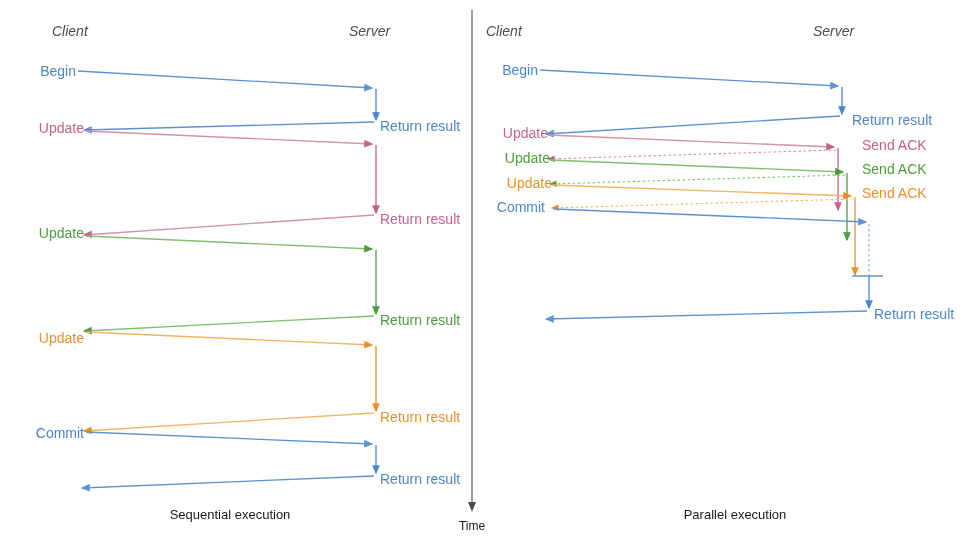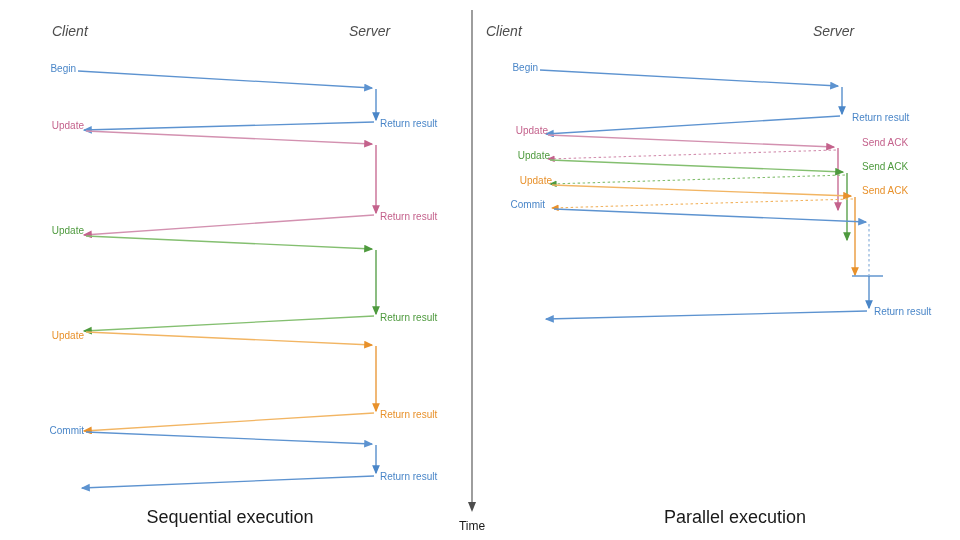--- a/index.html
+++ b/index.html
@@ -9,22 +9,22 @@
     background:#ffffff;
     font-family:"Liberation Sans", sans-serif;
     overflow:hidden;
   }
   #stage{position:relative;width:960px;height:540px;}
   svg.canvas{position:absolute;left:0;top:0;width:960px;height:540px;display:block;}
   .lbl{position:absolute;white-space:nowrap;line-height:1;}
   .actor{
     font-style:italic;font-size:14px;color:#4d4d4d;
   }
-  .caption{font-size:18px;color:#1a1a1a;}
-  .msg{font-size:10px;}
+  .caption{font-size:13px;color:#1a1a1a;}
+  .msg{font-size:14px;}
   .timelbl{font-size:12px;color:#1a1a1a;}
   .right-align{transform:translateX(-100%);}
   .center-align{transform:translateX(-50%);}
 </style>
 </head>
 <body>
 
 <div id="stage">
 
   <svg class="canvas" viewBox="0 0 960 540" xmlns="http://www.w3.org/2000/svg">

